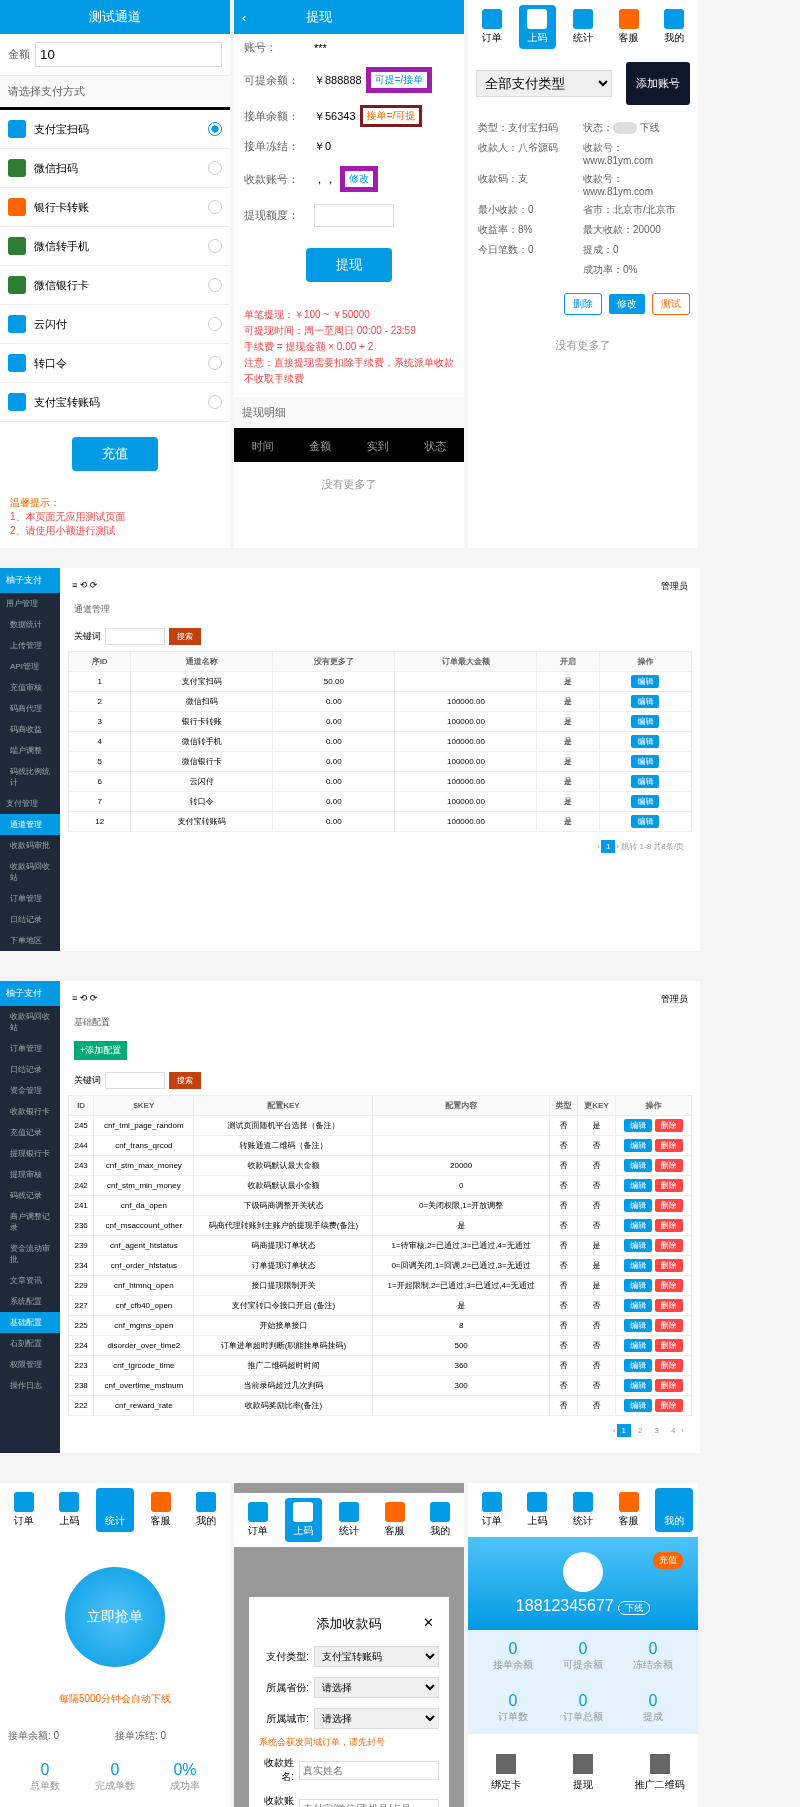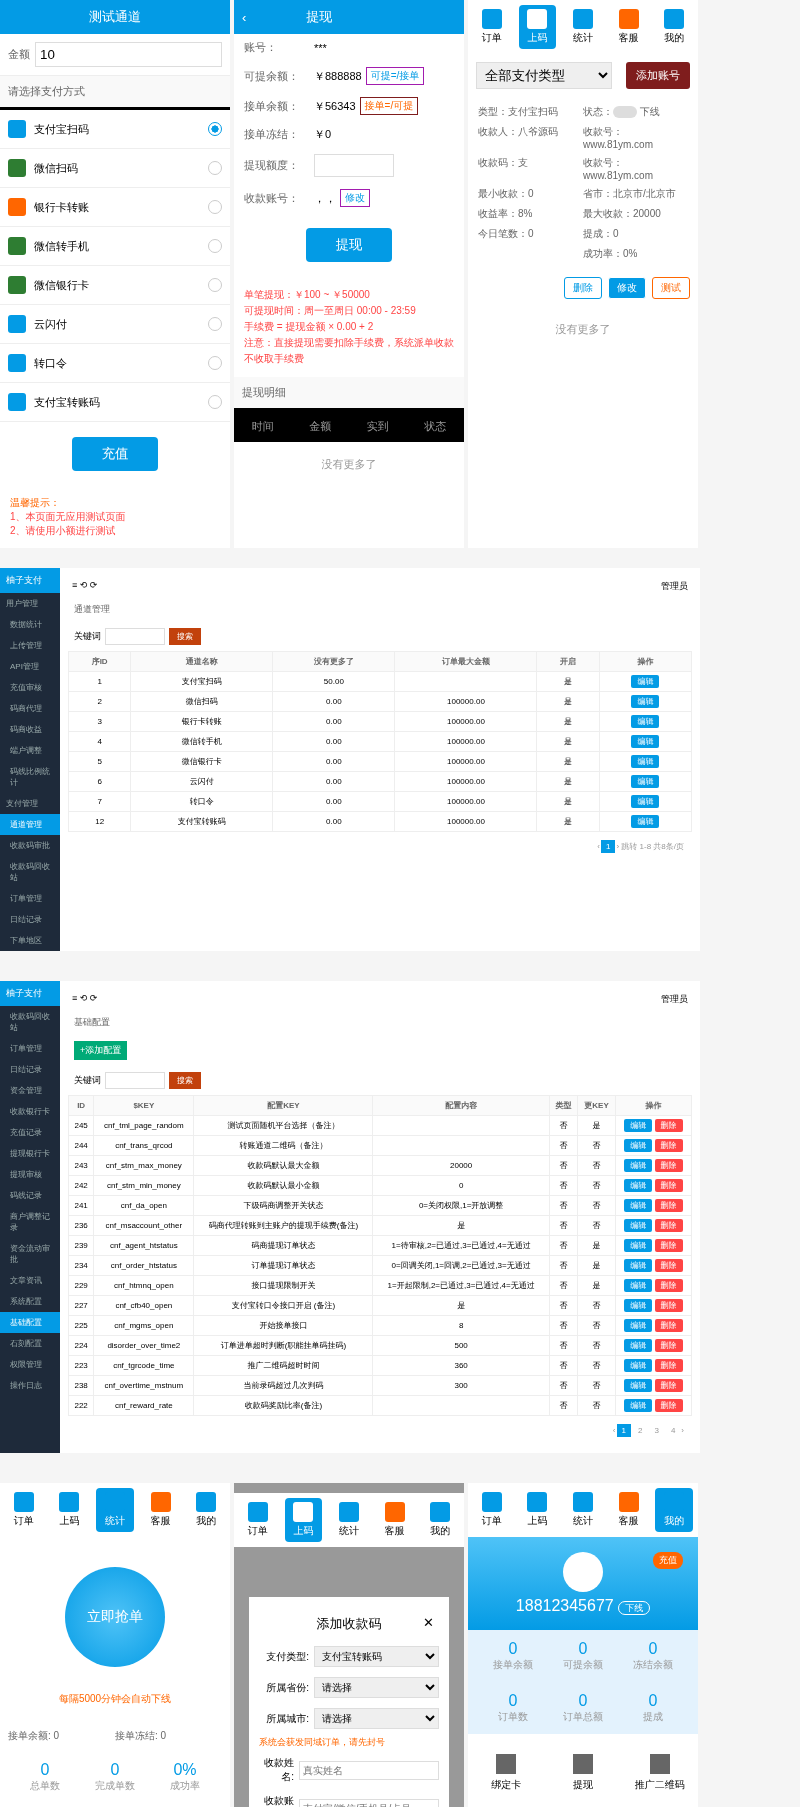--- a/index.html
+++ b/index.html
@@ -19,37 +19,37 @@
 .pay-opt{display:flex;align-items:center;padding:10px 8px;border-bottom:1px solid #eee}
 .pay-opt .ico{width:18px;height:18px;margin-right:8px;border-radius:3px}
 .pay-opt .radio{width:14px;height:14px;border:1px solid #ccc;border-radius:50%;margin-left:auto}
 .pay-opt .radio.on{border-color:#039be5;background:radial-gradient(circle,#039be5 40%,transparent 45%)}
 .btn-primary{background:#039be5;color:#fff;border:none;padding:8px 30px;border-radius:4px;margin:15px auto;display:block}
 .warm{padding:10px;font-size:10px}
 .warm .t{color:#f60}
 .warm .r{color:#f44}
 .info-row{display:flex;padding:6px 10px;align-items:center;font-size:11px}
 .info-row .lbl{color:#666;width:70px}
-.badge{border:1px solid #a21caf;color:#039be5;padding:1px 4px;font-size:10px;margin-left:4px}
-.badge2{border:1px solid #7f1d1d;color:#f60;padding:1px 4px;font-size:10px;margin-left:4px}
+.badge{border:5px solid #a21caf;color:#039be5;padding:1px 4px;font-size:10px;margin-left:4px}
+.badge2{border:3px solid #7f1d1d;color:#f60;padding:1px 4px;font-size:10px;margin-left:4px}
 .red-notes{padding:10px;color:#f44;font-size:10px;line-height:1.6}
 .tabs{display:flex;background:#000000}
 .tabs div{flex:1;text-align:center;padding:8px;color:#999;font-size:11px}
 .nomore{text-align:center;padding:15px;color:#999}
 .topnav{display:flex;padding:5px;gap:8px}
 .topnav .ni{flex:1;text-align:center;padding:4px;font-size:10px}
 .topnav .ni.on{background:#039be5;color:#fff;border-radius:4px}
 .topnav .ni .ic{width:20px;height:20px;margin:0 auto 2px;background:#039be5;border-radius:3px}
 .topnav .ni.on .ic{background:#fff}
 .topnav .ni:nth-child(3) .ic{background:#039be5}
 .topnav .ni:nth-child(4) .ic{background:#f60}
 .topnav .ni:nth-child(5) .ic{background:#039be5}
 .filter-row{display:flex;padding:8px;gap:14px;align-items:center}
 .filter-row select{flex:1;padding:4px;border:1px solid #ddd}
-.btn-add{background:#7f1d1d;color:#fff;border:none;padding:6px 10px;border-radius:3px;font-size:11px}
+.btn-add{background:#0f172a;color:#fff;border:none;padding:14px 10px;border-radius:3px;font-size:11px}
 .kv{display:flex;flex-wrap:wrap;padding:5px 10px;font-size:10px}
 .kv div{width:50%;padding:3px 0;color:#666}
 .toggle{display:inline-block;width:24px;height:12px;background:#ddd;border-radius:6px;vertical-align:middle}
 .act-btns{padding:8px;text-align:right}
 .act-btns button{font-size:10px;padding:3px 8px;margin-left:3px;border:1px solid;background:#fff;border-radius:3px}
 .b-del{color:#039be5;border-color:#039be5}
 .b-mod{background:#039be5!important;color:#fff;border-color:#039be5}
 .b-test{color:#f60;border-color:#f60}
 .admin{width:700px;background:#fff;font-size:9px;display:flex}
 .side{width:60px;background:#1e2a3a;color:#9aa}
@@ -169,27 +169,27 @@
 <div class="info-row">
         <span class="lbl">接单余额：</span>
         <span>￥56343</span>
         <span class="badge2">接单=/可提</span>
       </div>
 <div class="info-row">
         <span class="lbl">接单冻结：</span>
         <span>￥0</span>
       </div>
 <div class="info-row">
-        <span class="lbl">提现额度：</span>
-        <input style="border: 1px solid rgb(221, 221, 221); padding: 3px; width: 80px;">
-      </div>
-<div class="info-row">
         <span class="lbl">收款账号：</span>
         <span>，，</span>
         <span class="badge">修改</span>
+      </div>
+<div class="info-row">
+        <span class="lbl">提现额度：</span>
+        <input style="border: 1px solid rgb(221, 221, 221); padding: 3px; width: 80px;">
       </div>
 <button class="btn-primary">提现</button>
 <div class="red-notes">
 <div>单笔提现：￥100 ~ ￥50000</div>
 <div>可提现时间：周一至周日 00:00 - 23:59</div>
 <div>手续费 = 提现金额 × 0.00 + 2</div>
 <div>注意：直接提现需要扣除手续费，系统派单收款不收取手续费</div>
 </div>
 <div class="section-title">提现明细</div>
 <div class="tabs" id="p2cols">

